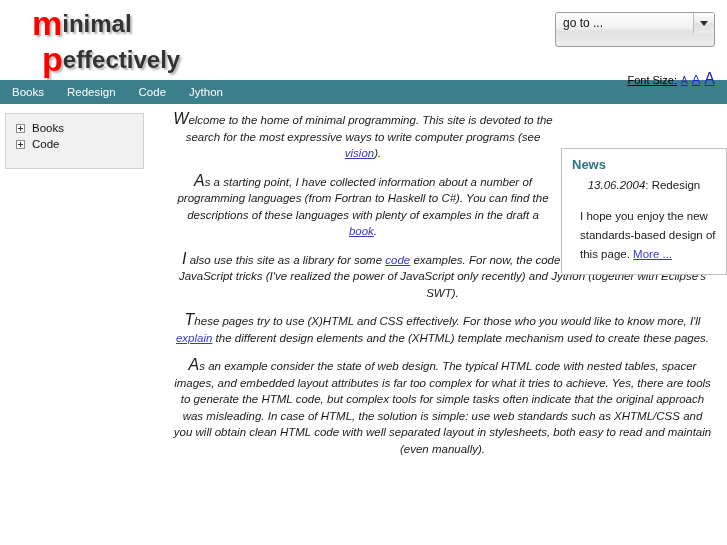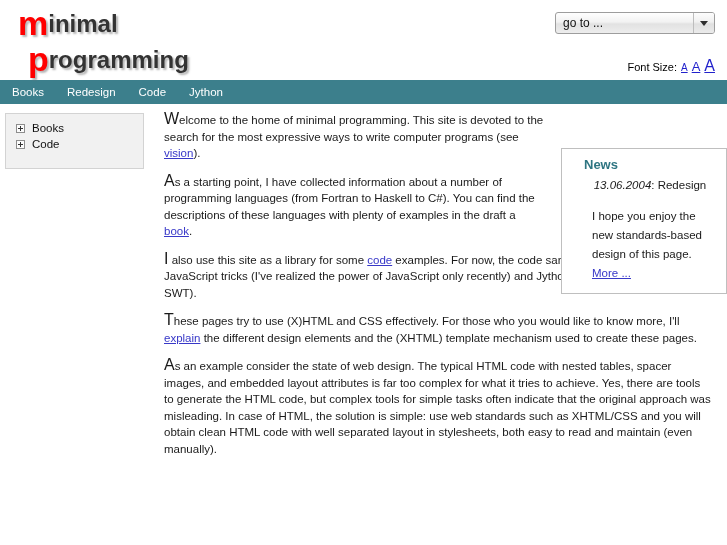--- a/index.html
+++ b/index.html
@@ -12,21 +12,21 @@
   }
 
   
   .header {
     position: relative;
     height: 80px;
     width: 727px;
   }
   .logo {
     position: absolute;
-    left: 18px;
+    left: 32px;
     top: 6px;
     line-height: 1;
     user-select: none;
   }
   .logo-line {
     font-family: "Liberation Sans", sans-serif;
     font-weight: bold;
     color: #333333;
     letter-spacing: 0px;
     text-shadow: 2px 2px 2px rgba(120,120,120,0.55);
@@ -44,21 +44,21 @@
   .header-right {
     position: absolute;
     right: 12px;
     top: 12px;
     text-align: right;
   }
   .select-wrap {
     display: inline-block;
     position: relative;
     width: 160px;
-    height: 22px;
+    height: 35px;
     border: 1px solid #9d9d9d;
     border-radius: 3px;
     background: linear-gradient(#fefefe 0%, #f2f2f2 45%, #e2e2e2 55%, #ededed 100%);
     text-align: left;
     overflow: hidden;
   }
   .select-value {
     display: block;
     font-size: 12px;
     color: #111;
@@ -80,21 +80,21 @@
     border-right: 4px solid transparent;
     border-top: 5px solid #2f2f2f;
   }
 
   .fontsize {
     margin-top: 19px;
     font-size: 11px;
     color: #000;
     white-space: nowrap;
   }
-  .fontsize-label { color: #000; }
+  .fontsize-label { color: #000; text-decoration: underline; }
   .fs-link {
     color: #2222cc;
     text-decoration: underline;
     margin-left: 4px;
     cursor: pointer;
   }
   .fs-a1 { font-size: 10px; }
   .fs-a2 { font-size: 13px; }
   .fs-a3 { font-size: 16px; }
 
@@ -173,22 +173,23 @@
     color: #2e7582;
     font-size: 25px;
     font-weight: bold;
     margin: 8px 0 16px 0;
     letter-spacing: 0px;
   }
   .content p {
     font-size: 11.5px;
     line-height: 16.5px;
     color: #1a1a1a;
-    margin: 0 0 12px 4px;
-    text-align: left;
+    margin: 0 0 12px 12px;
+    text-align: center;
+    font-style: italic;
   }
   .dropcap {
     font-size: 16px;
     line-height: 11px;
   }
   .content a, .news a {
     color: #3838c8;
     text-decoration: underline;
     cursor: pointer;
   }
@@ -198,21 +199,21 @@
   .wide { max-width: 560px; }
 
   
   .news {
     position: absolute;
     right: 0px;
     top: 44px;
     width: 166px;
     border: 1px solid #bfbfbf;
     background: #ffffff;
-    padding: 8px 10px 10px 22px;
+    padding: 8px 10px 10px 10px;
   }
   .news h2 {
     color: #2e7582;
     font-size: 13px;
     font-weight: bold;
     margin: 0 0 7px 0;
   }
   .news-date-line {
     font-size: 11.5px;
     color: #1a1a1a;
@@ -227,21 +228,21 @@
     margin: 16px 0 0 8px;
   }
 </style>
 </head>
 <body>
 
 <div class="header">
 
   <div class="logo">
     <div class="logo-line logo-line-1"><span class="logo-cap">m</span><span>inimal</span></div>
-    <div class="logo-line logo-line-2"><span class="logo-cap">p</span><span>rogramming</span></div>
+    <div class="logo-line logo-line-2"><span class="logo-cap">p</span><span>effectively</span></div>
   </div>
 
   <div class="header-right">
     <div class="select-wrap">
       <span class="select-value">go to ...</span>
       <span class="select-arrow-box">
         <span class="select-arrow"></span>
       </span>
     </div>
 

